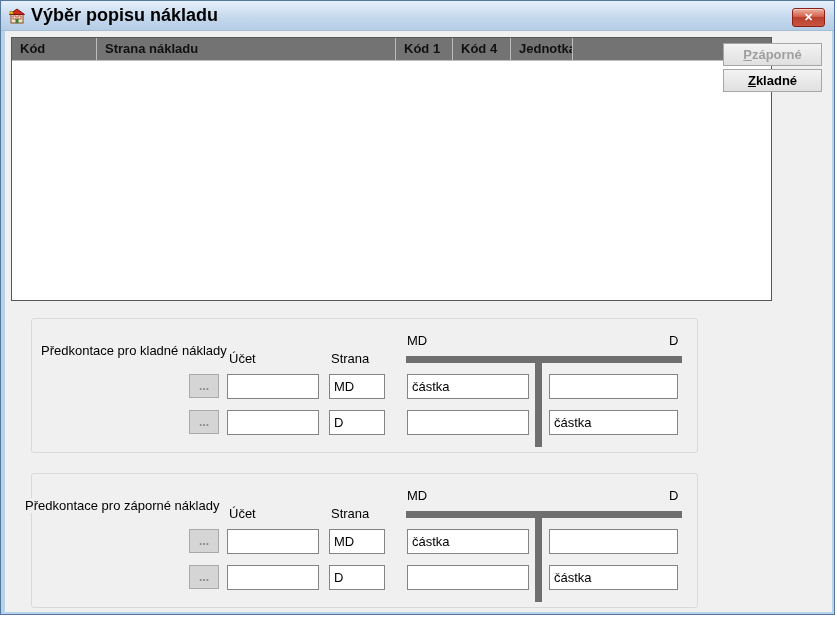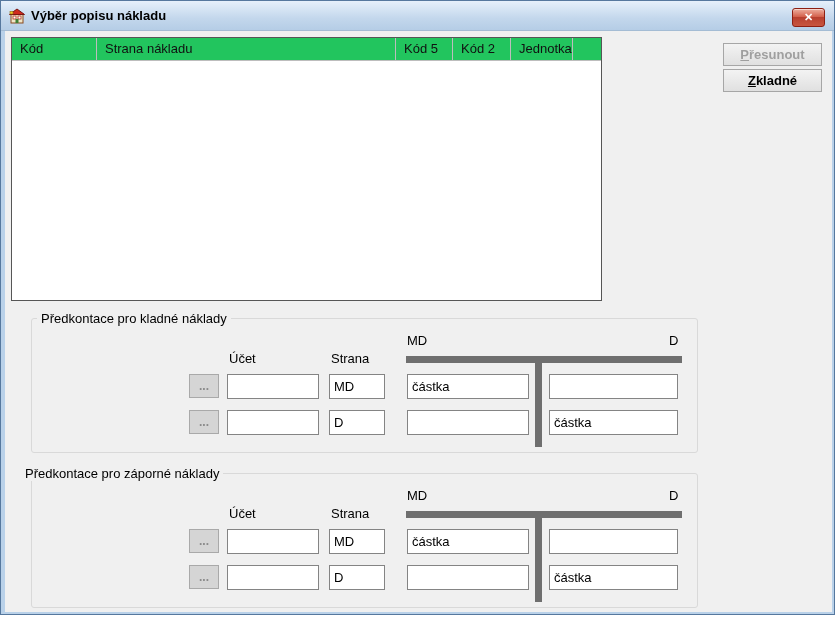--- a/index.html
+++ b/index.html
@@ -7,50 +7,50 @@
   body { font-family:"Liberation Sans", sans-serif; }
 
   .window { position:relative; width:835px; height:615px;
             border:1px solid #56789e; background:#b9d1e9; overflow:hidden; }
 
   .titlebar { position:absolute; left:0; top:0; width:100%; height:30px;
               background:linear-gradient(#e6f0fb, #c3d7ec 60%, #b5cde6);
               display:flex; align-items:center; padding-left:8px;
               border-bottom:1px solid #a4bcd4; }
   .app-icon { width:16px; height:16px; flex:0 0 16px; }
-  .title { font-size:13px; font-weight:bold; color:#000; margin-left:6px; white-space:nowrap; }
+  .title { font-size:18px; font-weight:bold; color:#000; margin-left:6px; white-space:nowrap; }
 
   .closebtn { position:absolute; right:9px; top:7px; width:33px; height:19px;
               background:linear-gradient(#edaf9f, #d4624d 45%, #b8402f 50%, #c8553f);
               border:1px solid #8e1f12; border-radius:3px;
               color:#fff; font-size:11px; font-weight:bold;
               display:flex; align-items:center; justify-content:center;
               box-shadow: inset 0 1px 0 rgba(255,255,255,.5); line-height:1; cursor:default; }
 
   .client { position:absolute; left:4px; top:30px; width:827px; height:581px; background:#f0f0f0; }
 
-  .list { position:absolute; left:10px; top:36px; width:591px; height:264px;
-          background:#22c55e; border:1px solid #565656; display:flex; flex-direction:column; }
+  .list { position:absolute; left:10px; top:36px; width:761px; height:264px;
+          background:#737373; border:1px solid #565656; display:flex; flex-direction:column;font-weight:bold; }
   .lheader { display:flex; height:23px; border-bottom:1px solid #bdbdbd;
              font-size:13px; color:#111; flex:0 0 23px; }
   .hcell { padding:3px 0 0 8px; border-right:1px solid #bdbdbd;
            overflow:hidden; white-space:nowrap; }
   .hfill { flex:1; border-right:none; }
   .lbody { flex:1; background:#fff; }
 
   .btn { position:absolute; left:722px; width:99px; height:23px;
          background:linear-gradient(#f3f3f3, #e0e0e0); border:1px solid #a6a6a6;
          font-size:13px; font-weight:600; color:#000;
          display:flex; align-items:center; justify-content:center; cursor:default; }
   .btn .accel { text-decoration:underline; }
   .btn.disabled { color:#9f9f9f; }
 
   .groupbox { position:absolute; border:1px solid #d9d9d9; border-radius:3px; }
   .grouptitle { position:absolute; font-size:13px; color:#000; background:#f0f0f0;
-                padding:0 4px; white-space:nowrap; z-index:2; }
+                padding:0 4px; white-space:nowrap; z-index:2;margin-top:32px; }
   .lbl { position:absolute; font-size:13px; color:#000; white-space:nowrap; z-index:2; }
   .tbar { position:absolute; background:#6f6f6f; z-index:1; }
 
   .dots { position:absolute; width:30px; height:24px; background:#d5d5d5;
           border:1px solid #a9a9a9; color:#8a8a8a; font-size:12px; font-weight:bold;
           text-align:center; line-height:16px; padding:0; cursor:default; }
   .tfield { position:absolute; height:25px; border:1px solid #848484; background:#fff;
             font-size:13px; padding:0 4px; color:#000; font-family:inherit; margin:0; }
 </style>
 </head>
@@ -72,32 +72,32 @@
       <span>✕</span>
     </div>
   </div>
 
   <div class="client"></div>
 
   <div class="list">
     <div class="lheader">
       <div class="hcell" style="width:85px">Kód</div>
       <div class="hcell" style="width:299px">Strana nákladu</div>
-      <div class="hcell" style="width:57px">Kód 5</div>
-      <div class="hcell" style="width:58px">Kód 2</div>
+      <div class="hcell" style="width:57px">Kód 1</div>
+      <div class="hcell" style="width:58px">Kód 4</div>
       <div class="hcell" style="width:62px">Jednotka</div>
       <div class="hcell hfill"></div>
     </div>
     <div class="lbody"></div>
   </div>
 
   <div class="btn disabled" style="top:42px">
     <span></span>
       <span class="accel">P</span>
-      <span>řesunout</span>
+      <span>záporné</span>
   </div>
   <div class="btn" style="top:68px">
     <span></span>
       <span class="accel">Z</span>
       <span>kladné</span>
   </div>
 
   <div class="groupbox" style="left:30px; top:317px; width:667px; height:135px"></div>
   <span class="grouptitle" style="left:36px; top:310px">Předkontace pro kladné náklady</span>
 

